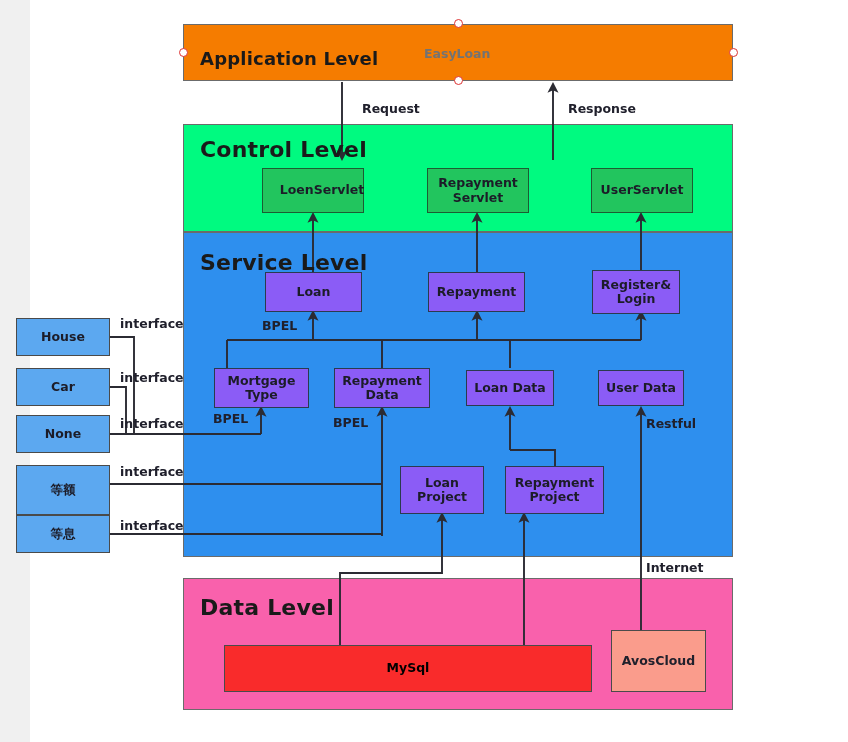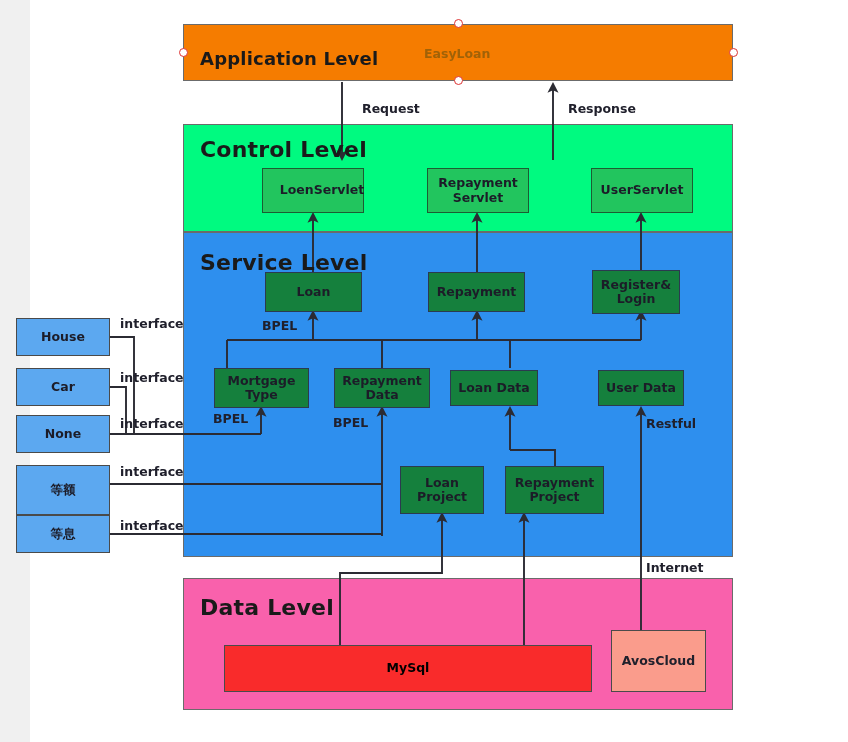--- a/index.html
+++ b/index.html
@@ -44,28 +44,28 @@
     border:1.5px solid #3b3b4a;
     display:flex;align-items:center;justify-content:center;
     text-align:center;
     font-size:12.5px;
     font-weight:bold;
     color:#1c1c28;
     line-height:1.15;
     white-space:pre-line;
   }
   .node.servlet{background:#22C55E;border-color:#1c5c33;}
-  .node.svc{background:#15803d;border-color:#2b3a4f;}
+  .node.svc{background:#8b5cf6;border-color:#2b3a4f;}
   .node.iface{background:#5CA8F0;border-color:#4a4a4a;}
   .node.mysql{background:#F92B2B;border-color:#4a4a4a;color:#000000;}
   .node.avos{background:#FA9C8C;border-color:#4a4a4a;color:#20202c;}
 
   .easyloan{
     position:absolute;
-    font-size:12.5px;font-weight:bold;color:#a16207;
+    font-size:12.5px;font-weight:bold;color:#737373;
     white-space:nowrap;
   }
   .wirelabel{
     position:absolute;
     font-size:12.5px;font-weight:bold;color:#20202c;
     white-space:nowrap;
   }
   .handle{
     position:absolute;width:9px;height:9px;border-radius:50%;
     background:#ffffff;border:1.5px solid #d33;box-sizing:border-box;
@@ -146,21 +146,21 @@
 
   <div class="node svc" style="left:265px;top:272px;width:97px;height:40px;">Loan</div>
   <div class="node svc" style="left:428px;top:272px;width:97px;height:40px;">Repayment</div>
   <div class="node svc" style="left:592px;top:270px;width:88px;height:44px;">Register&amp;
 Login</div>
 
   <div class="node svc" style="left:214px;top:368px;width:95px;height:40px;">Mortgage
 Type</div>
   <div class="node svc" style="left:334px;top:368px;width:96px;height:40px;">Repayment
 Data</div>
-  <div class="node svc" style="left:450px;top:370px;width:88px;height:36px;">Loan Data</div>
+  <div class="node svc" style="left:466px;top:370px;width:88px;height:36px;">Loan Data</div>
   <div class="node svc" style="left:598px;top:370px;width:86px;height:36px;">User Data</div>
 
   <div class="node svc" style="left:400px;top:466px;width:84px;height:48px;">Loan
 Project</div>
   <div class="node svc" style="left:505px;top:466px;width:99px;height:48px;">Repayment
 Project</div>
 
   <div class="node mysql" style="left:224px;top:645px;width:368px;height:47px;">MySql</div>
   <div class="node avos" style="left:611px;top:630px;width:95px;height:62px;">AvosCloud</div>
 

